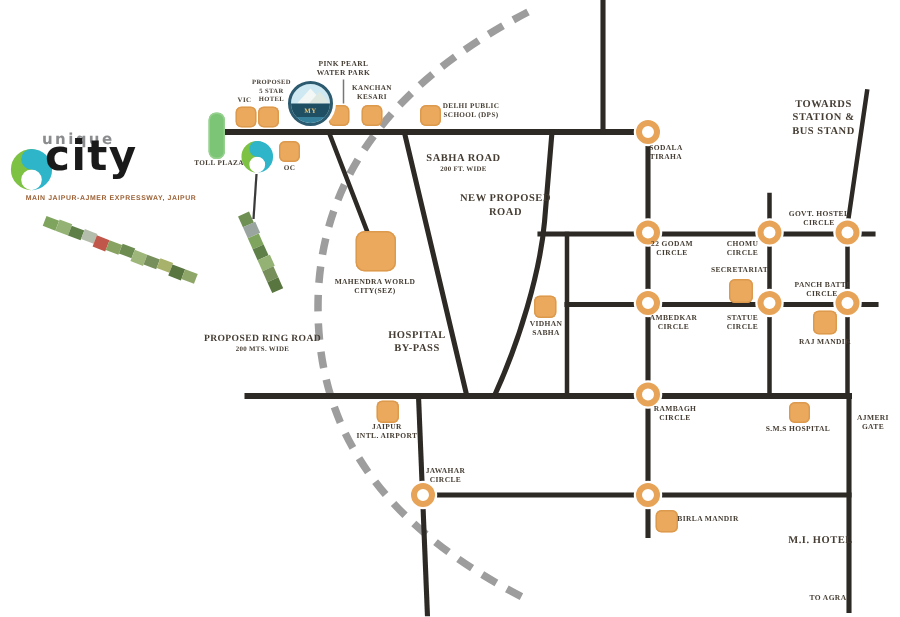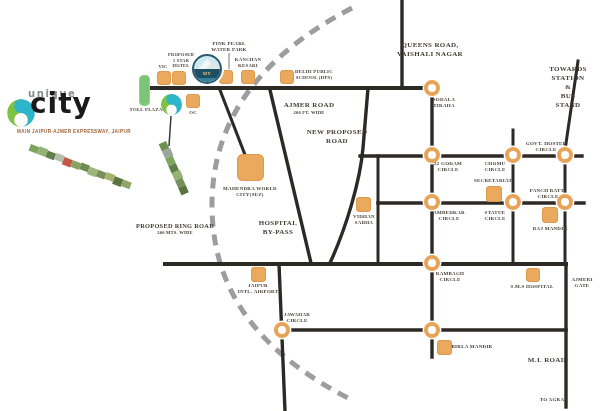--- a/index.html
+++ b/index.html
@@ -157,28 +157,26 @@
 5 STAR
 HOTEL</div>
   <div class="lbl" style="left:229px;top:41px;font-size:5px;">PINK PEARL
 WATER PARK</div>
   <div class="lbl" style="left:248px;top:57px;font-size:4.8px;">KANCHAN
 KESARI</div>
   <div class="lbl" style="left:314px;top:69px;font-size:4.8px;">DELHI PUBLIC
 SCHOOL (DPS)</div>
   <div class="lbl" style="left:193px;top:110px;font-size:4.8px;">OC</div>
 
-  <div class="lbl big" style="left:430px;top:41px;">QUEENS ROAD,
-VAISHALI NAGAR</div>
-  <div class="lbl big" style="left:568px;top:65px;">TOWARDS
+  <div class="lbl big" style="left:549px;top:65px;">TOWARDS
 STATION &amp;
 BUS STAND</div>
 
   <div class="lbl big" style="left:309px;top:92px;">
-    <span>AJMER ROAD</span>
+    <span>SABHA ROAD</span>
     <span class="sub">200 FT. WIDE</span>
   </div>
 
   <div class="lbl" style="left:444px;top:97px;">SODALA
 TIRAHA</div>
   <div class="lbl big" style="left:337px;top:128px;">NEW PROPOSED
 ROAD</div>
   <div class="lbl" style="left:546px;top:141px;">GOVT. HOSTEL
 CIRCLE</div>
   <div class="lbl" style="left:448px;top:161px;">22 GODAM
@@ -210,16 +208,16 @@
   <div class="lbl" style="left:450px;top:271px;">RAMBAGH
 CIRCLE</div>
   <div class="lbl" style="left:258px;top:283px;">JAIPUR
 INTL. AIRPORT</div>
   <div class="lbl" style="left:532px;top:284px;">S.M.S HOSPITAL</div>
   <div class="lbl" style="left:582px;top:277px;">AJMERI
 GATE</div>
   <div class="lbl" style="left:297px;top:312px;">JAWAHAR
 CIRCLE</div>
   <div class="lbl" style="left:472px;top:344px;">BIRLA MANDIR</div>
-  <div class="lbl big" style="left:547px;top:356px;">M.I. ROAD</div>
+  <div class="lbl big" style="left:547px;top:356px;">M.I. HOTEL</div>
   <div class="lbl" style="left:552px;top:397px;">TO AGRA</div>
 
 </div>
 
 </body></html>

